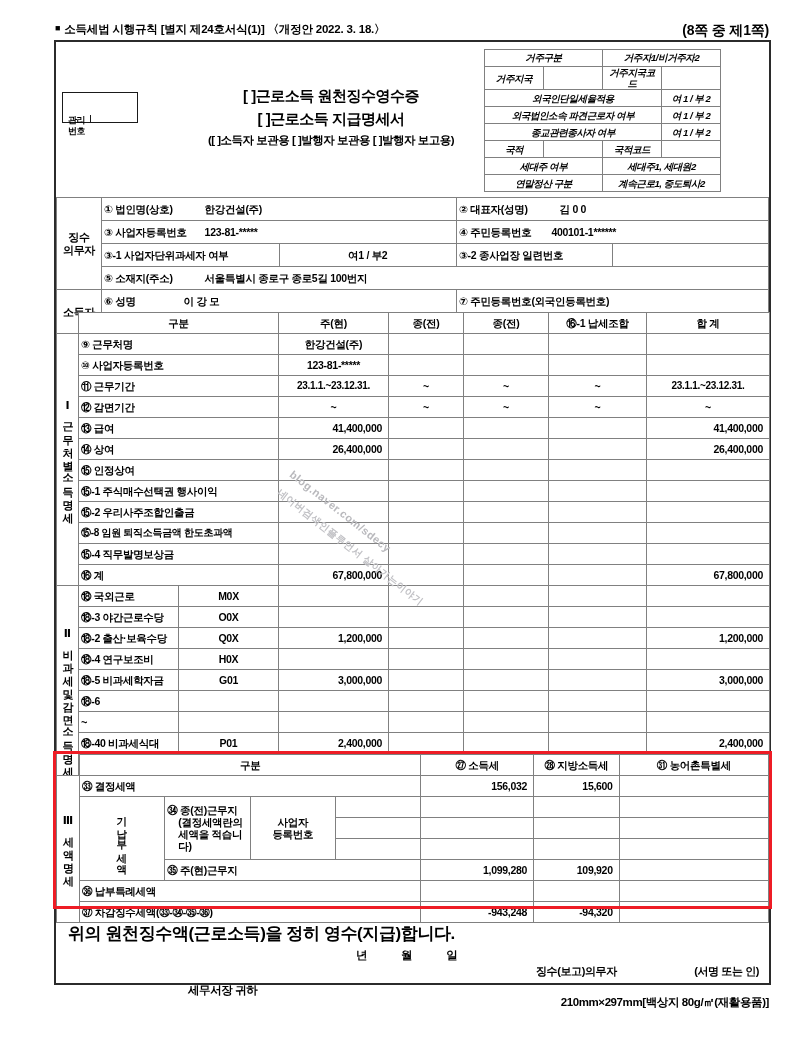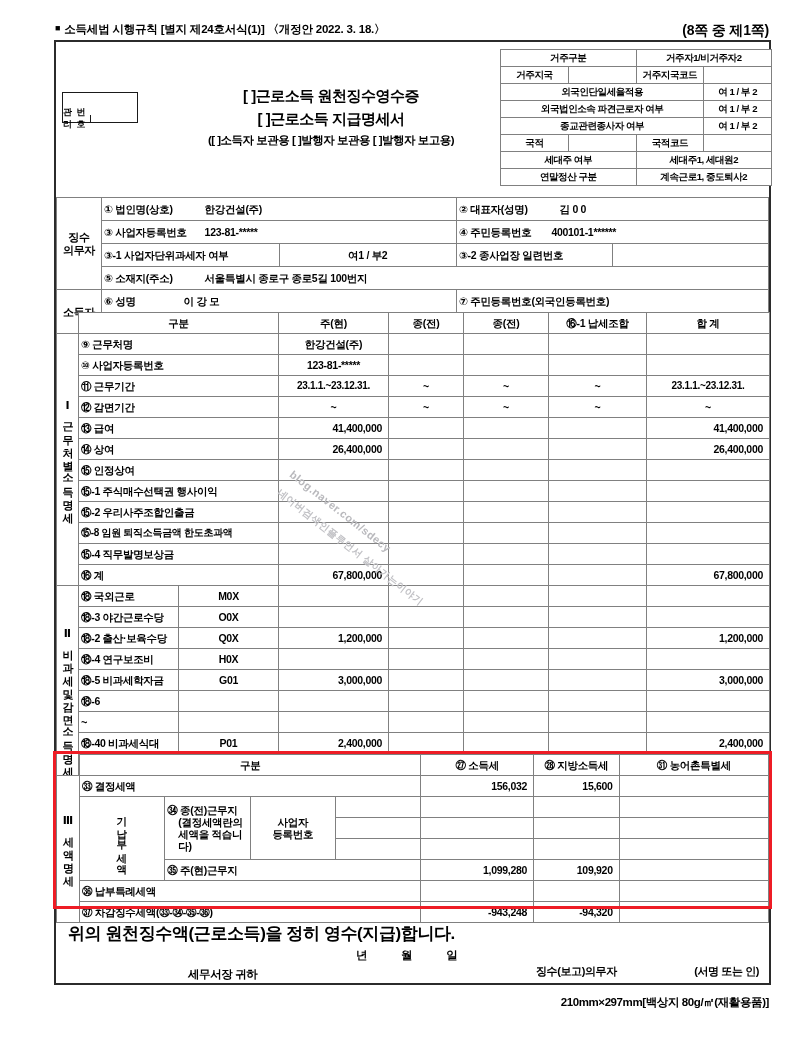--- a/index.html
+++ b/index.html
@@ -53,37 +53,37 @@
   .nb{border:none;}
 
   
   .toparea{position:absolute;left:0;top:0;width:713px;height:155px;}
   .mgmt{
     position:absolute;left:6px;top:50px;width:76px;height:31px;
     border:1.6px solid #1a1a1a;display:flex;box-sizing:border-box;
   }
   .mgmt .lbl{
     width:28px;border-right:1.6px solid #1a1a1a;box-sizing:border-box;
-    display:flex;flex-direction:row;justify-content:flex-start;align-items:center;
+    display:flex;flex-direction:column;justify-content:flex-start;align-items:center;
     font-size:9px;font-weight:bold;line-height:1.25;letter-spacing:-0.5px;margin-top:22px;
   }
   .mgmt .val{flex:1;}
 
   .titleblk{
     position:absolute;left:110px;top:42px;width:330px;
     text-align:center;
   }
   .titleblk .t1,.titleblk .t2{
     font-size:15px;font-weight:bold;letter-spacing:-0.5px;line-height:1.55;white-space:nowrap;
   }
   .titleblk .t3{
     font-size:11.5px;font-weight:bold;letter-spacing:-0.5px;margin-top:2px;white-space:nowrap;
   }
 
-  .residents{position:absolute;left:444px;top:7px;width:272px;}
+  .residents{position:absolute;left:428px;top:7px;width:237px;font-style:italic;}
   .residents td{height:17px;font-size:9.6px;letter-spacing:-0.5px;}
 
   
   .party{position:absolute;left:0;top:155px;width:713px;}
   .party td{height:23px;font-size:10.5px;}
   .party .sideL{width:45px;font-size:11px;}
   .party .fval{padding-left:2px;}
   .party .fval .num{margin-right:10px;}
   .party .fval .dat{display:inline-block;margin-left:22px;}
 
@@ -114,21 +114,21 @@
   .sec3{position:absolute;left:3px;top:3px;width:713px;}
   .sec3 td{height:21px;}
 
   
   .footer{position:absolute;left:0;top:872px;width:713px;height:70px;}
   .footer .fl1{position:absolute;left:12px;top:8px;font-size:17px;font-weight:bold;letter-spacing:-0.4px;}
   .footer .date{position:absolute;left:300px;top:34px;font-size:11.5px;font-weight:bold;letter-spacing:-0.4px;}
   .footer .date span{margin-right:34px;}
   .footer .sig{position:absolute;left:480px;top:50px;font-size:11px;font-weight:bold;letter-spacing:-0.4px;}
   .footer .signote{position:absolute;right:10px;top:50px;font-size:11px;font-weight:bold;letter-spacing:-0.4px;}
-  .footer .office{position:absolute;left:132px;top:53px;font-size:11.5px;font-weight:bold;letter-spacing:-0.4px;}
+  .footer .office{position:absolute;left:132px;top:69px;font-size:11.5px;font-weight:bold;letter-spacing:-0.4px;}
 
   .papernote{
     position:absolute;right:31px;top:995px;
     font-size:11.5px;font-weight:bold;letter-spacing:-0.4px;
   }
 
   
   .wm{
     position:absolute;left:295px;top:468px;
     transform:rotate(38deg);transform-origin:left top;

